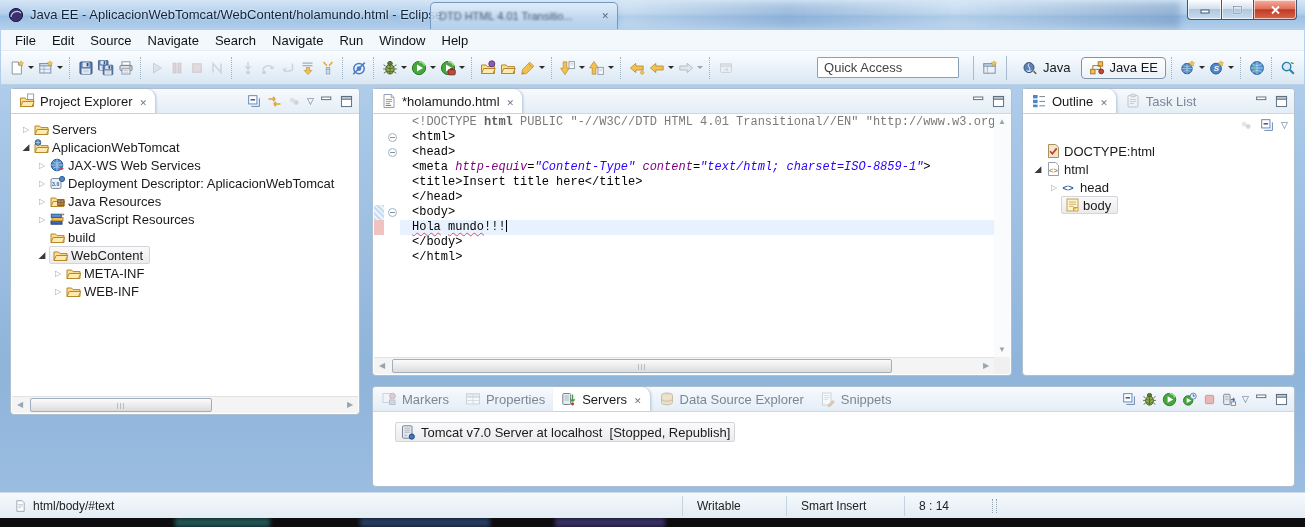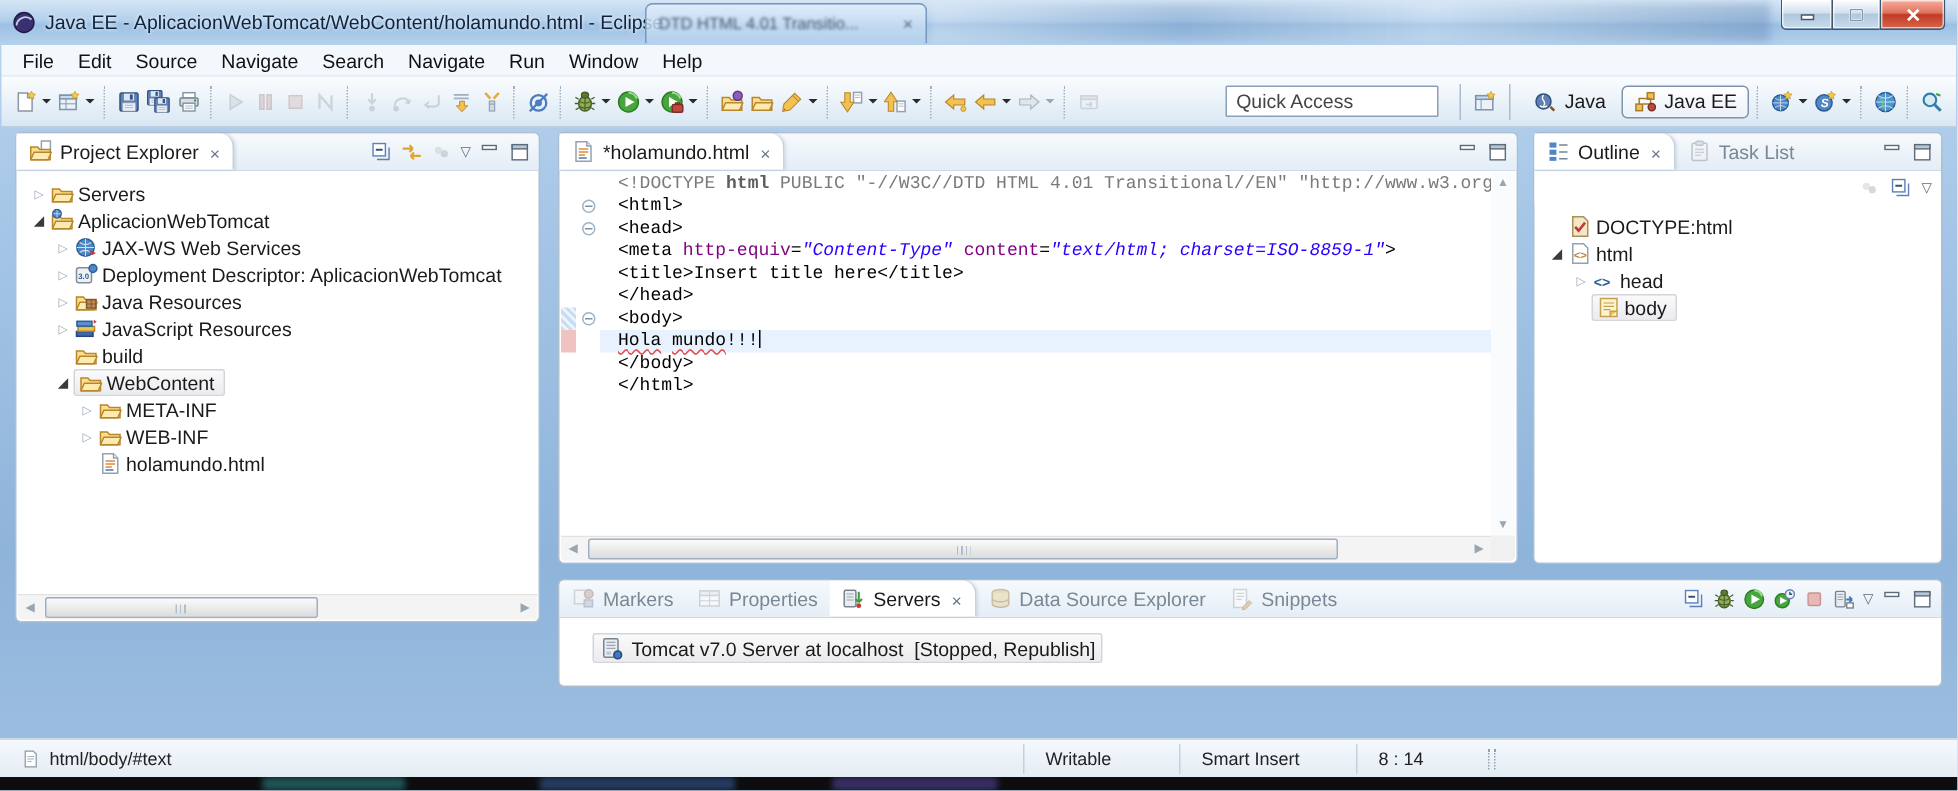--- a/index.html
+++ b/index.html
@@ -83,21 +83,21 @@
   .lmark.added { background: repeating-linear-gradient(45deg,#c8dcf2 0 2px,#ecf3fb 2px 4px); }
   .lmark.changed { background:#f0c3c0; }
   .lfold { width:16px; flex:none; display:flex; align-items:center; justify-content:center; }
   .foldc { width:9px; height:9px; border:1px solid #9fb3c6; border-radius:50%; position:relative; background:#fff; }
   .foldc::after { content:''; position:absolute; left:1px; right:1px; top:3px; height:1px; background:#7c93a8; }
   .lcontent { flex:1; padding-left:12px; color:#000; }
   .code-line.current .lcontent { background:#e8f2fe; }
   .tk-doctype { color:#7a7a7a; }
   .tk-doctype-name { color:#5e5e5e; font-weight:bold; }
   .tk-tag { color:#000000; }
-  .tk-attr { color:#7f007f; }
+  .tk-attr { color:#7f007f;font-style:italic; }
   .tk-eq { color:#000; }
   .tk-val { color:#2a00ff; font-style:italic; }
   .tk-plain { color:#000; }
   .tk-misspelled { color:#000; text-decoration: underline wavy #e05050 1px; text-underline-offset:2px; }
   .caret { display:inline-block; width:1px; height:12px; background:#000; vertical-align:-2px; }
   .vscroll { position:absolute; top:26px; right:1px; bottom:18px; width:16px; background:#fafbfc;
     display:flex; flex-direction:column; justify-content:space-between; align-items:center; }
   .sarr { color:#98a6b2; font-size:8px; line-height:14px; }
   .hscroll { position:absolute; left:1px; bottom:1px; height:17px; background:#f4f4f4; border-top:1px solid #e2e2e2;
     display:flex; align-items:center; border-radius:0 0 0 3px; }
@@ -106,21 +106,21 @@
   .sthumb { position:absolute; top:1px; height:14px; background:linear-gradient(180deg,#fbfbfb,#dcdcdc);
     border:1px solid #9eb0c0; border-radius:2px; }
   .sthumb::after { content:''; position:absolute; left:50%; top:4px; width:9px; height:6px; margin-left:-4px;
     background: repeating-linear-gradient(90deg,#b2bfca 0 1px,transparent 1px 3px); }
   .scorner { position:absolute; right:1px; bottom:1px; width:16px; height:17px; background:#f0f0f0; border-radius:0 0 3px 0; }
   
   #outline { left:1022px; top:88px; width:273px; height:288px; }
   .subtools { height:22px; display:flex; align-items:center; justify-content:flex-end; gap:6px; padding-right:6px; background:#fff; }
   .subtools .ic { width:15px; height:15px; }
   
-  #bottom { left:372px; top:386px; width:923px; height:72px; }
+  #bottom { left:372px; top:386px; width:923px; height:101px; }
   .server-row { margin:10px 0 0 22px; display:inline-flex; align-items:center; gap:5px; font-size:13px;
     background:linear-gradient(180deg,#fafafb,#ebebee); border:1px solid #d2d6db; border-radius:2px; padding:1px 4px; white-space:pre; }
   
   .statusbar { position:absolute; left:0; right:0; top:492px; height:26px;
     background:linear-gradient(180deg,#f5f9fc,#e3ecf4); border-top:1px solid #cddae6;
     display:flex; align-items:center; font-size:12px; color:#222; }
   .sb-left { display:flex; align-items:center; gap:6px; padding-left:14px; flex:none; }
   .sb-left .ic { width:13px; height:14px; }
   .scell { border-left:1px solid #c5d2de; height:20px; display:flex; align-items:center; padding:0 14px; flex:none; }
   .grip { border-left:1px dotted #93a2b0; border-right:1px dotted #93a2b0; width:5px; height:14px; margin:0 16px; flex:none; }
@@ -675,32 +675,20 @@
       </div>
       <div class="trow" style="padding-left: 36px;">
         <span class="expander">▷</span>
         <span class="ticon">
           <svg viewBox="0 0 16 16" width="100%" height="100%">
             <path d="M1.5 13.5 V5 h4.6 l1.4 1.6 h7 v6.9z" fill="#FDDE8E" stroke="#B8862D"></path>
             <path d="M1.5 13.5 l2.2-5 h11.5 l-2.2 5z" fill="#FCEBB0" stroke="#B8862D" stroke-linejoin="round"></path>
           </svg>
         </span>
         <span class="tlabel">WEB-INF</span>
-      </div>
-      <div class="trow" style="padding-left: 36px;">
-        <span class="expander"></span>
-        <span class="ticon">
-          <svg viewBox="0 0 16 16" width="100%" height="100%">
-            <path d="M3 1.5h7.2l2.8 2.8v10.2H3z" fill="#FFF" stroke="#93A1B1"></path>
-            <path d="M10.2 1.5v2.8H13" fill="#E9EFF5" stroke="#93A1B1"></path>
-            <path d="M4.8 6.4h6.4M4.8 8.4h6.4M4.8 10.4h4.2" stroke="#E08A3C" stroke-width="1"></path>
-            <path d="M4.8 12.4h5.4" stroke="#4E78B0" stroke-width="1"></path>
-          </svg>
-        </span>
-        <span class="tlabel">holamundo.html</span>
       </div>
     </div>
   <div class="hscroll" style="right:1px;">
     <span class="sarr">◀</span>
     <span class="strack">
         <span class="sthumb" style="left:2px; width:58%;"></span>
       </span>
     <span class="sarr">▶</span>
   </div>
 </div>

